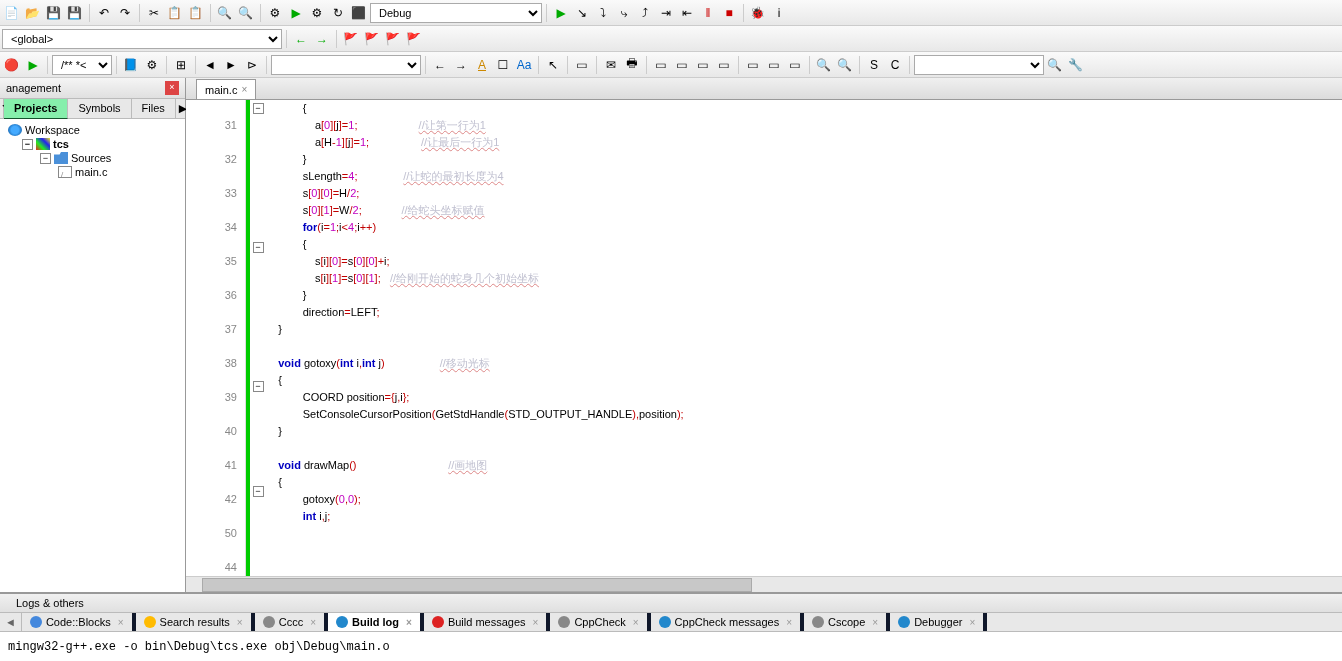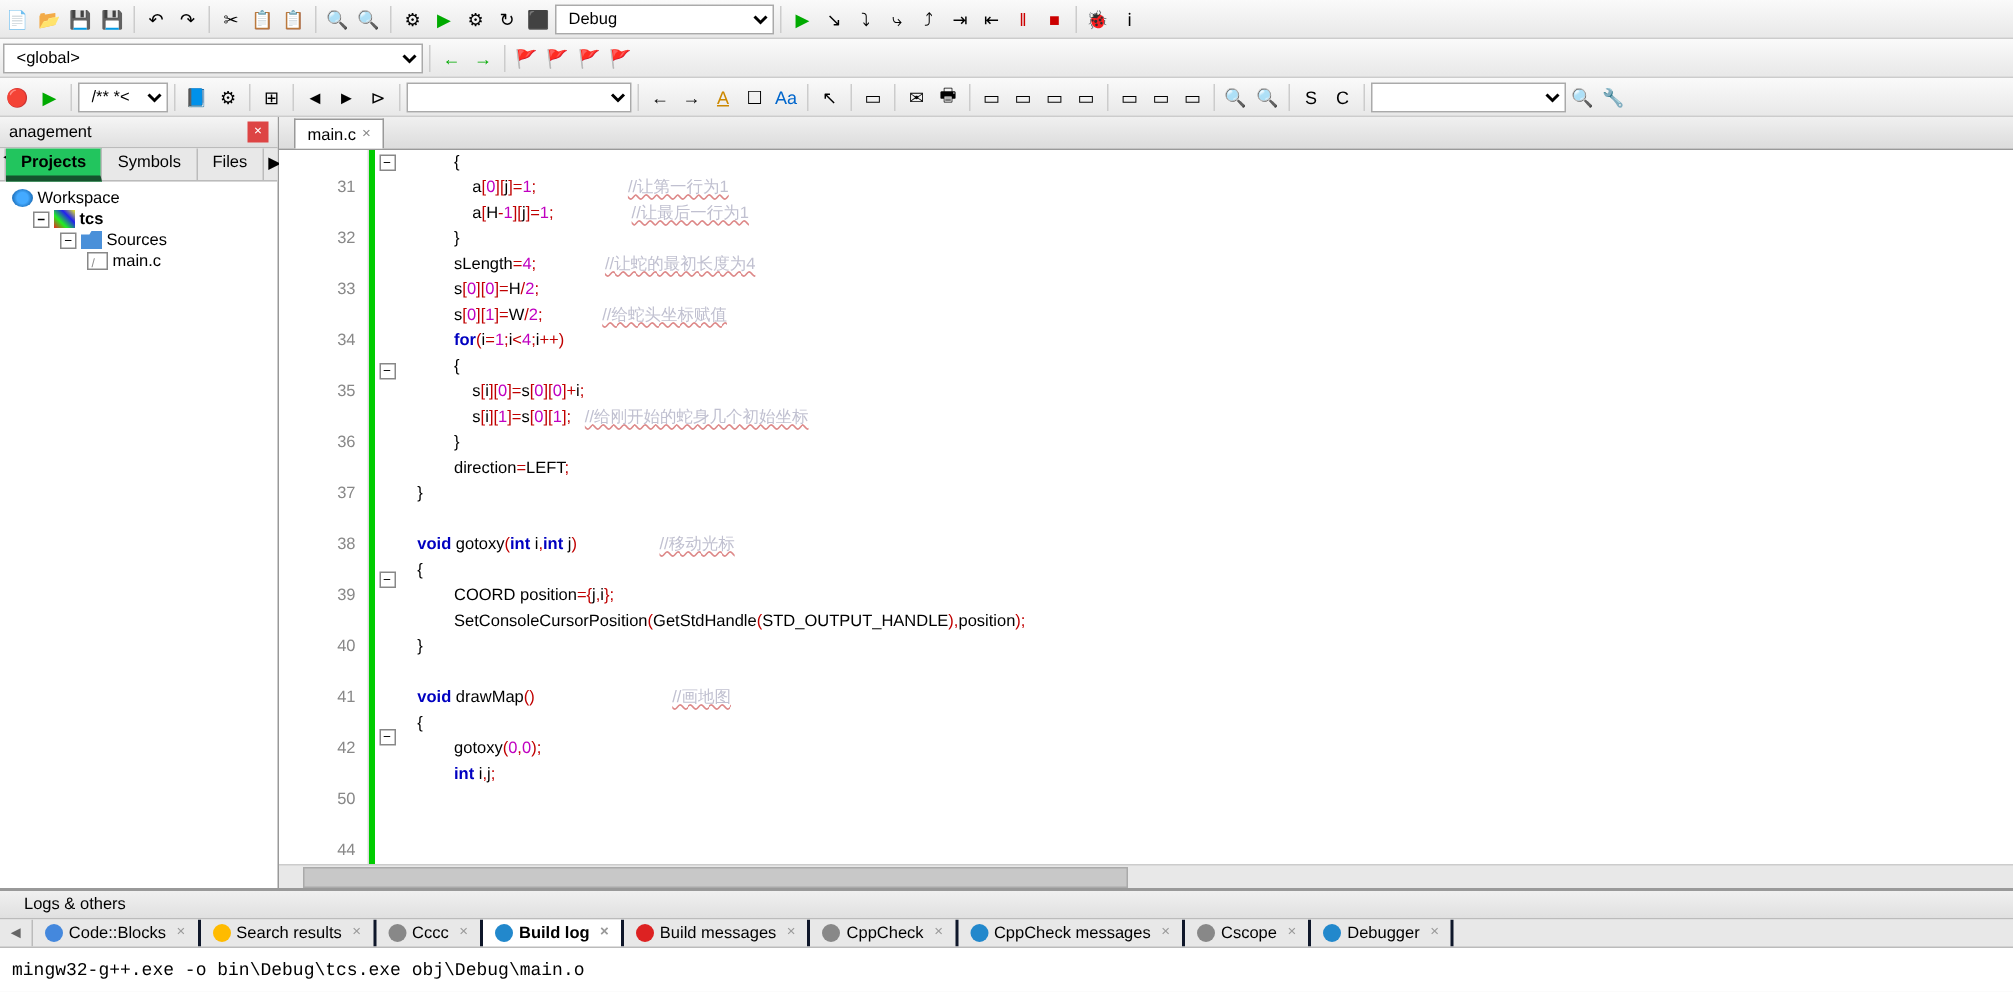--- a/index.html
+++ b/index.html
@@ -9,21 +9,21 @@
 .tb-btn { width: 20px; height: 20px; display: inline-flex; align-items: center; justify-content: center; border: 1px solid transparent; cursor: pointer; font-size: 12px; }
 .tb-sep { width: 1px; height: 18px; background: #ccc; margin: 0 3px; }
 .tb-combo { height: 20px; border: 1px solid #aaa; background: #fff; font-size: 11px; padding: 0 4px; }
 
 .main-area { display: flex; height: 514px; }
 .mgmt-panel { width: 186px; background: #fff; border-right: 1px solid #999; display: flex; flex-direction: column; }
 .mgmt-header { background: linear-gradient(#f5f5f5,#e0e0e0); border-bottom: 1px solid #bbb; padding: 3px 6px; display: flex; justify-content: space-between; align-items: center; }
 .mgmt-close { width: 14px; height: 14px; background: #d44; color: #fff; text-align: center; line-height: 13px; font-size: 9px; cursor: pointer; }
 .mgmt-tabs { display: flex; background: #e8e8e8; border-bottom: 1px solid #bbb; }
 .mgmt-tab { padding: 3px 10px; border-right: 1px solid #bbb; cursor: pointer; background: #e8e8e8; }
-.mgmt-tab.active { background: #22c55e; font-weight: bold; border-bottom: 4px solid #14532d; margin-bottom: -1px; }
+.mgmt-tab.active { background: #86efac; font-weight: bold; border-bottom: 1px solid #14532d; margin-bottom: -1px; }
 .mgmt-tree { flex: 1; padding: 4px; overflow: auto; }
 .tree-item { padding: 1px 0 1px 4px; display: flex; align-items: center; gap: 3px; cursor: pointer; }
 .tree-item.bold { font-weight: bold; }
 .tree-indent1 { padding-left: 18px; }
 .tree-indent2 { padding-left: 36px; }
 .tree-indent3 { padding-left: 54px; }
 .tree-icon { width: 14px; height: 12px; display: inline-block; }
 .ico-workspace { background: radial-gradient(circle, #4af 40%, #048 100%); border-radius: 50%; }
 .ico-project { background: linear-gradient(45deg,#e22,#2e2,#22e,#ee2); }
 .ico-folder { background: #4a90d9; clip-path: polygon(0 20%, 40% 20%, 50% 0, 100% 0, 100% 100%, 0 100%); }
@@ -48,21 +48,21 @@
 .op { color: #c00000; }
 .cmt { color: #a0a0a0; }
 .cmt-cn { color: #c0c0d0; text-decoration: underline wavy #d88; text-decoration-thickness: 1px; }
 .br { color: #000; }
 .hscroll { height: 16px; background: #e8e8e8; border-top: 1px solid #ccc; display: flex; align-items: center; }
 .hscroll-thumb { height: 14px; background: #c8c8c8; border: 1px solid #aaa; margin-left: 16px; width: 550px; }
 
 .bottom-panel { border-top: 2px solid #999; background: #f5f5f5; }
 .logs-header { background: linear-gradient(#f0f0f0,#e0e0e0); padding: 3px 16px; border-bottom: 1px solid #bbb; }
 .logs-tabs { display: flex; background: #e8e8e8; border-bottom: 1px solid #bbb; overflow: hidden; }
-.log-tab { padding: 3px 8px; border-right: 2px solid #0f172a; display: flex; align-items: flex-start; gap: 4px; cursor: pointer; white-space: nowrap; }
+.log-tab { padding: 3px 8px; border-right: 4px solid #0f172a; display: flex; align-items: flex-end; gap: 4px; cursor: pointer; white-space: nowrap; }
 .log-tab.active { background: #fff; font-weight: bold; }
 .log-tab-ico { width: 12px; height: 12px; display: inline-block; }
 .log-tab-close { color: #999; cursor: pointer; font-size: 10px; margin-left: 3px; }
 .log-content { background: #fff; padding: 8px; font-family: 'Courier New', monospace; font-size: 12px; height: 48px; }
 .tab-nav-btn { padding: 3px 5px; border-right: 1px solid #bbb; cursor: pointer; color: #666; }
 </style>
 </head>
 <body>
 
 <div class="toolbar-row">
@@ -79,21 +79,21 @@
   <span class="tb-btn">📋</span>
   <span class="tb-sep"></span>
   <span class="tb-btn">🔍</span>
   <span class="tb-btn">🔍</span>
   <span class="tb-sep"></span>
   <span class="tb-btn">⚙</span>
   <span class="tb-btn" style="color:#0a0">▶</span>
   <span class="tb-btn">⚙</span>
   <span class="tb-btn">↻</span>
   <span class="tb-btn" style="color:#d00">⬛</span>
-  <select class="tb-combo" style="width:146px">
+  <select class="tb-combo" style="width:172px">
     <option>Debug</option>
   </select>
   <span class="tb-sep"></span>
   <span class="tb-btn" style="color:#0a0">▶</span>
   <span class="tb-btn">↘</span>
   <span class="tb-btn">⤵</span>
   <span class="tb-btn">⤷</span>
   <span class="tb-btn">⤴</span>
   <span class="tb-btn">⇥</span>
   <span class="tb-btn">⇤</span>

